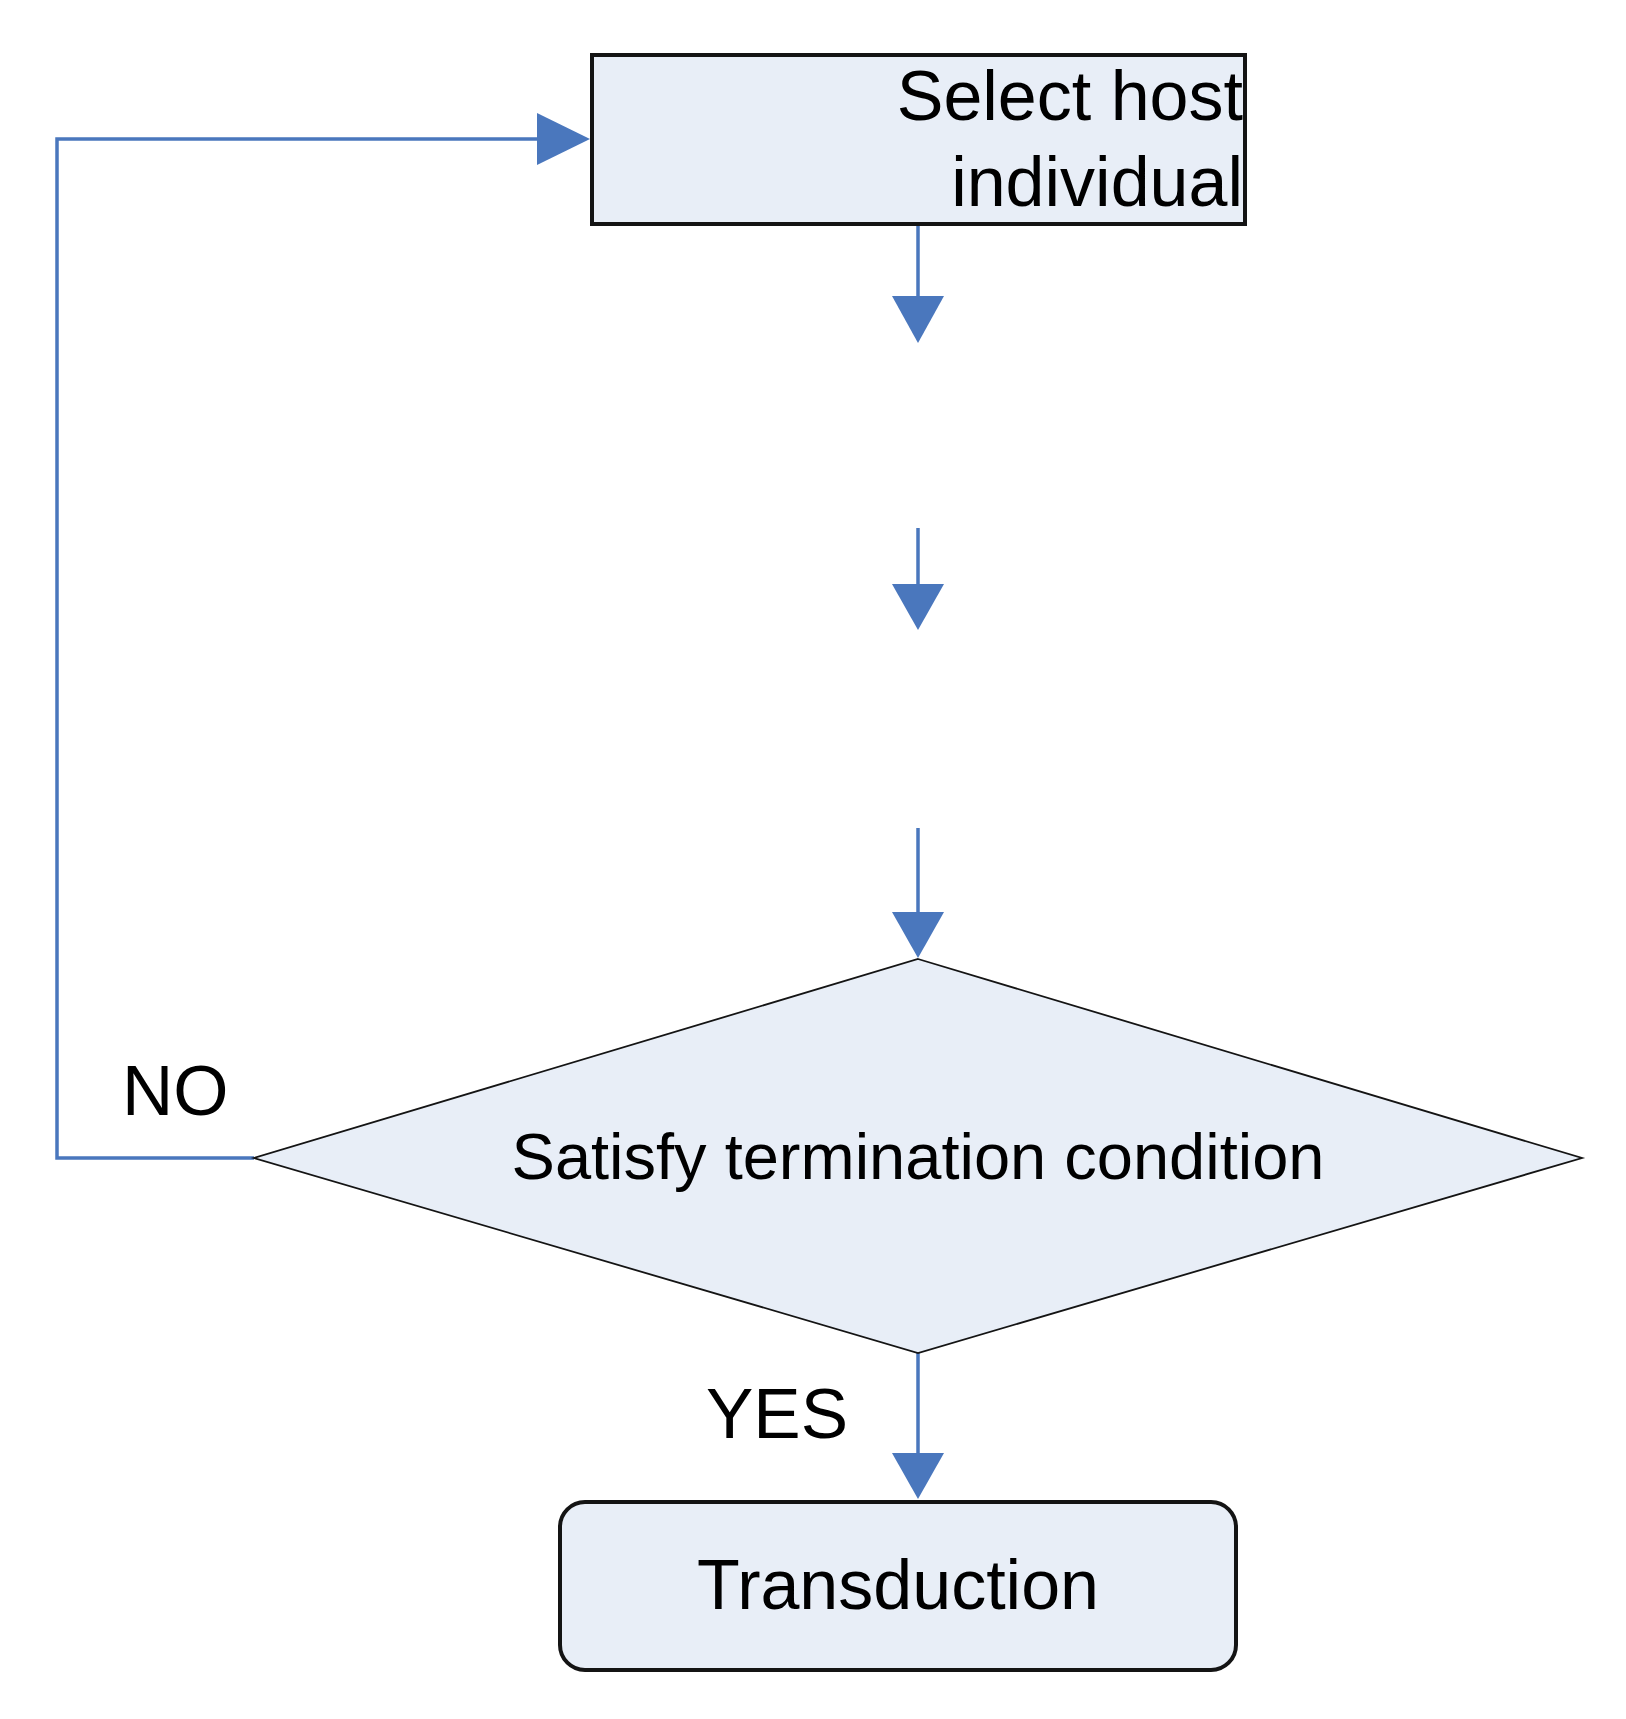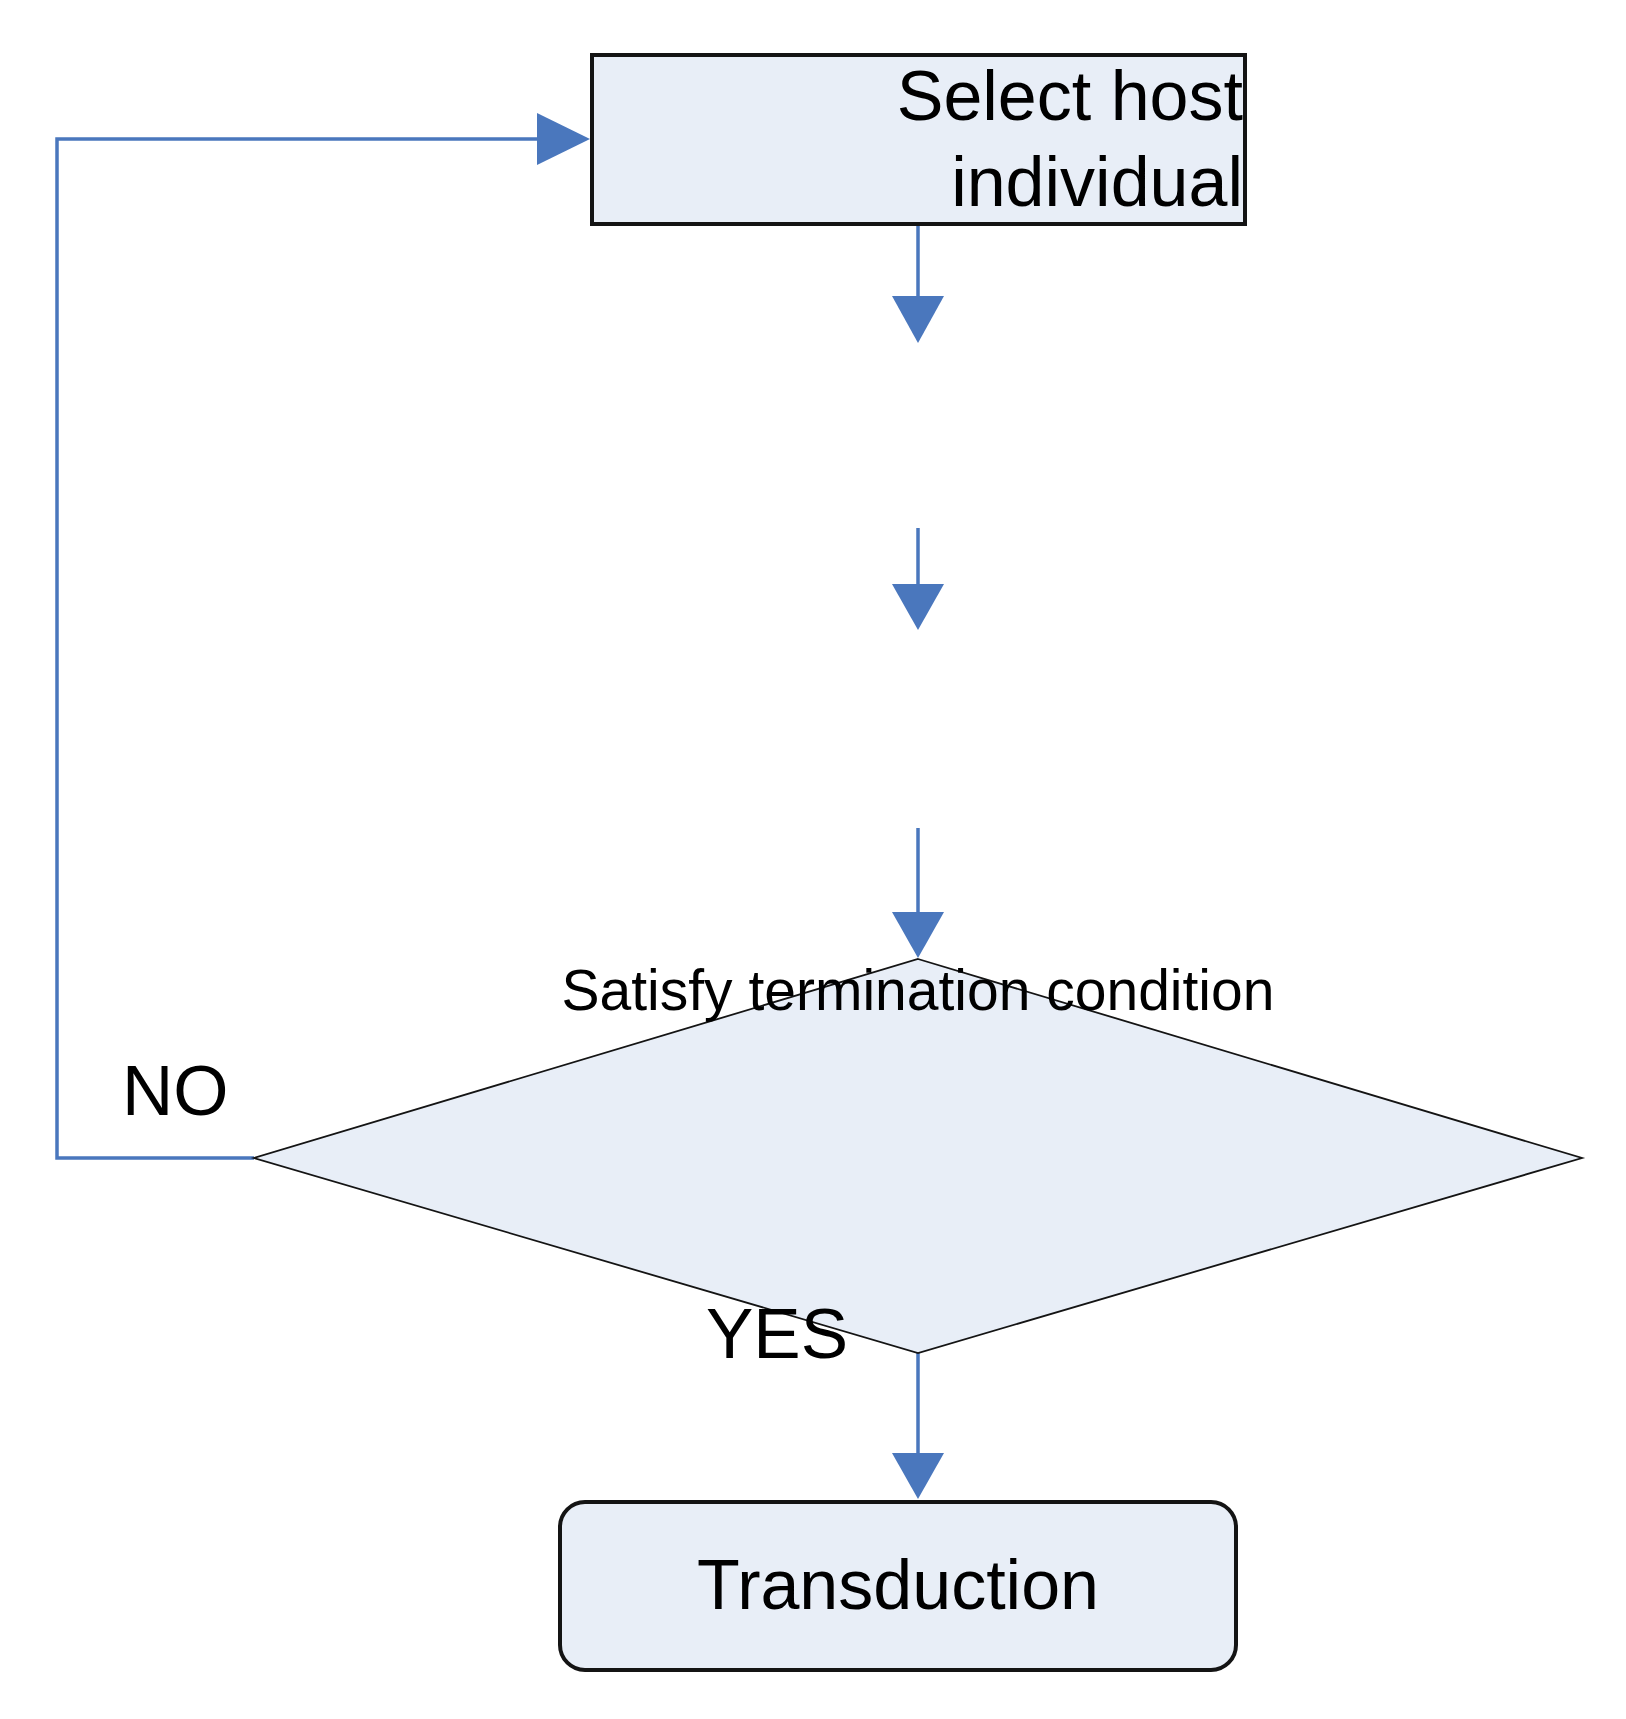--- a/index.html
+++ b/index.html
@@ -45,24 +45,24 @@
     display: flex;
     align-items: center;
     justify-content: center;
     text-align: right;
     font-size: 70px;
     line-height: 1.22;
   }
   .decision-text {
     position: absolute;
     display: flex;
-    align-items: flex-start;
+    align-items: center;
     justify-content: center;
     text-align: center;
-    font-size: 57px;
+    font-size: 65px;
     line-height: 1.1;
     white-space: nowrap;
   }
   .edge-label {
     position: absolute;
     font-size: 71px;
     line-height: 1;
     white-space: nowrap;
   }
 </style>
@@ -100,15 +100,15 @@
   <div class="decision-text" style="left:254px; top:959px; width:1328px; height:395px;">
     <span>Satisfy termination condition</span>
   </div>
 
   <div class="node" style="left:558px; top:1500px; width:680px; height:172px;border-radius:27px;">
     <span>Transduction</span>
   </div>
 
   <div class="edge-label" style="left:122px; top:1055px;">NO</div>
 
-  <div class="edge-label" style="left:706px; top:1298px;">YES</div>
+  <div class="edge-label" style="left:706px; top:1378px;">YES</div>
 
 </div>
 
 </body></html>

